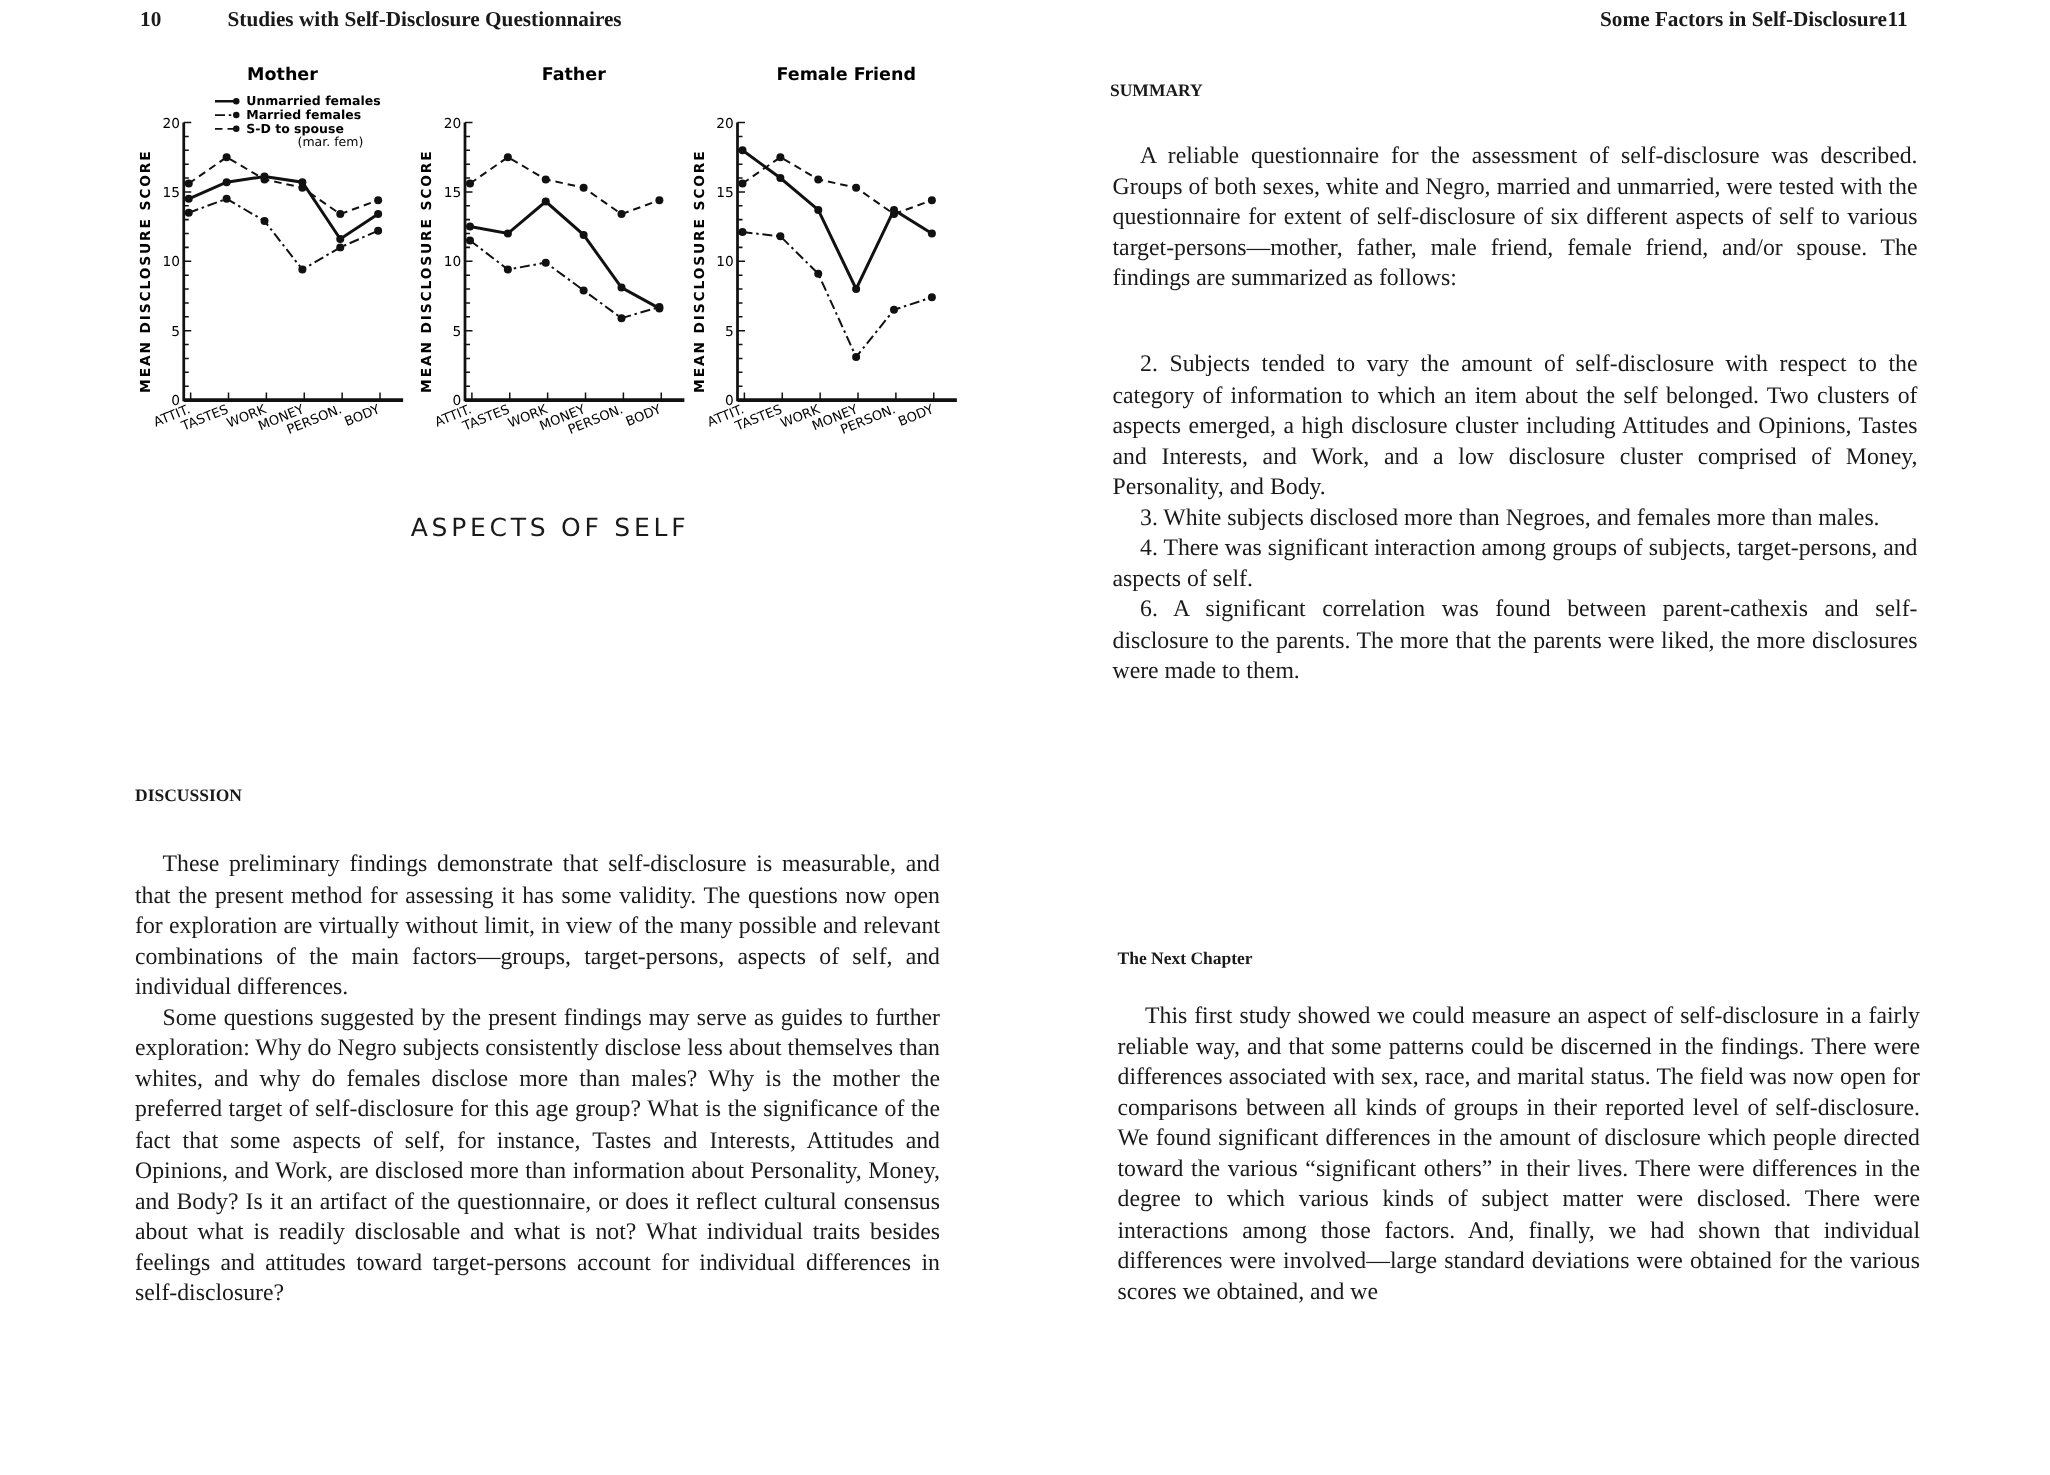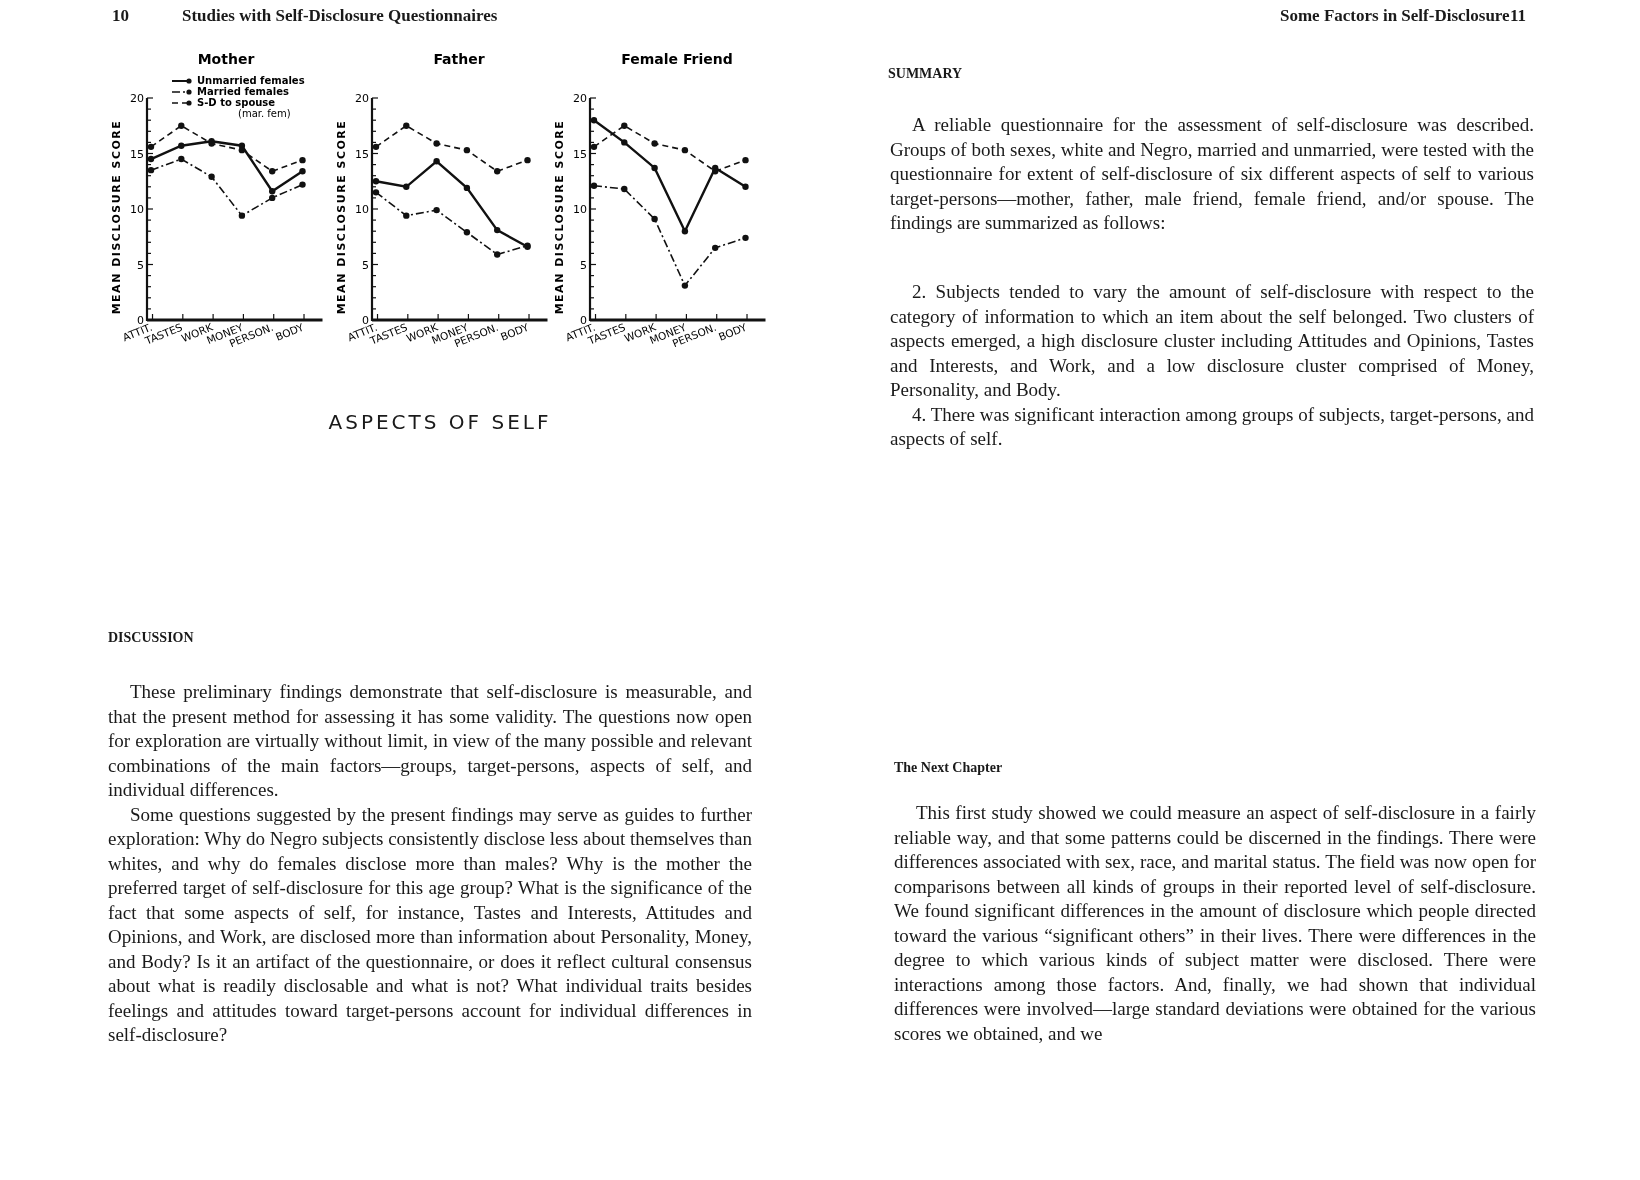--- a/index.html
+++ b/index.html
@@ -265,21 +265,23 @@
   <span class="running-head rh-num-right">11</span>
 
   <div class="section-head" style="left:68px; top:66px;">SUMMARY</div>
 
   <div class="body-text" style="left:70px; top:113px; width:644px;">
     <p>A reliable questionnaire for the assessment of self-disclosure was described. Groups of both sexes, white and Negro, married and unmarried, were tested with the questionnaire for extent of self-disclosure of six different aspects of self to various target-persons—mother, father, male friend, female friend, and/or spouse. The findings are summarized as follows:</p>
   </div>
 
   <div class="body-text summary-list" style="left:70px; top:280px; width:644px;">
     <p>2. Subjects tended to vary the amount of self-disclosure with respect to the category of information to which an item about the self belonged. Two clusters of aspects emerged, a high disclosure cluster including Attitudes and Opinions, Tastes and Interests, and Work, and a low disclosure cluster comprised of Money, Personality, and Body.</p>
+    <p>3. White subjects disclosed more than Negroes, and females more than males.</p>
     <p>4. There was significant interaction among groups of subjects, target-persons, and aspects of self.</p>
+    <p>6. A significant correlation was found between parent-cathexis and self-disclosure to the parents. The more that the parents were liked, the more disclosures were made to them.</p>
   </div>
 
   <div class="section-head" style="left:74px; top:760px;">The Next Chapter</div>
 
   <div class="body-text" style="left:74px; top:801px; width:642px;">
     <p>This first study showed we could measure an aspect of self-disclosure in a fairly reliable way, and that some patterns could be discerned in the findings. There were differences associated with sex, race, and marital status. The field was now open for comparisons between all kinds of groups in their reported level of self-disclosure. We found significant differences in the amount of disclosure which people directed toward the various “significant others” in their lives. There were differences in the degree to which various kinds of subject matter were disclosed. There were interactions among those factors. And, finally, we had shown that individual differences were involved—large standard deviations were obtained for the various scores we obtained, and we</p>
   </div>
 </div>
 
 </body></html>

